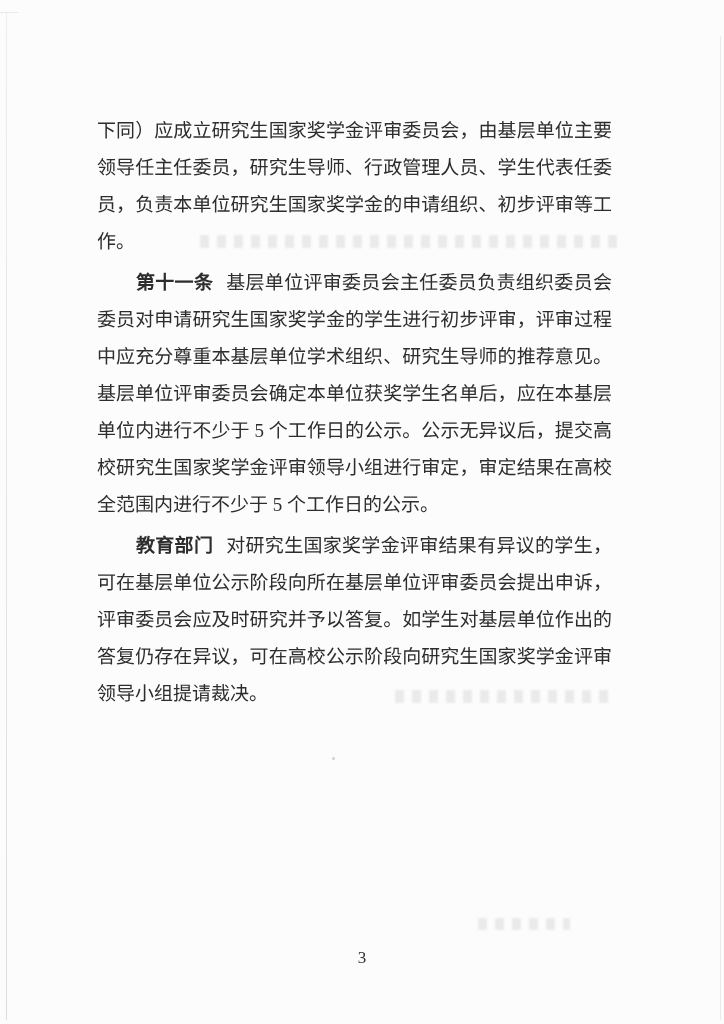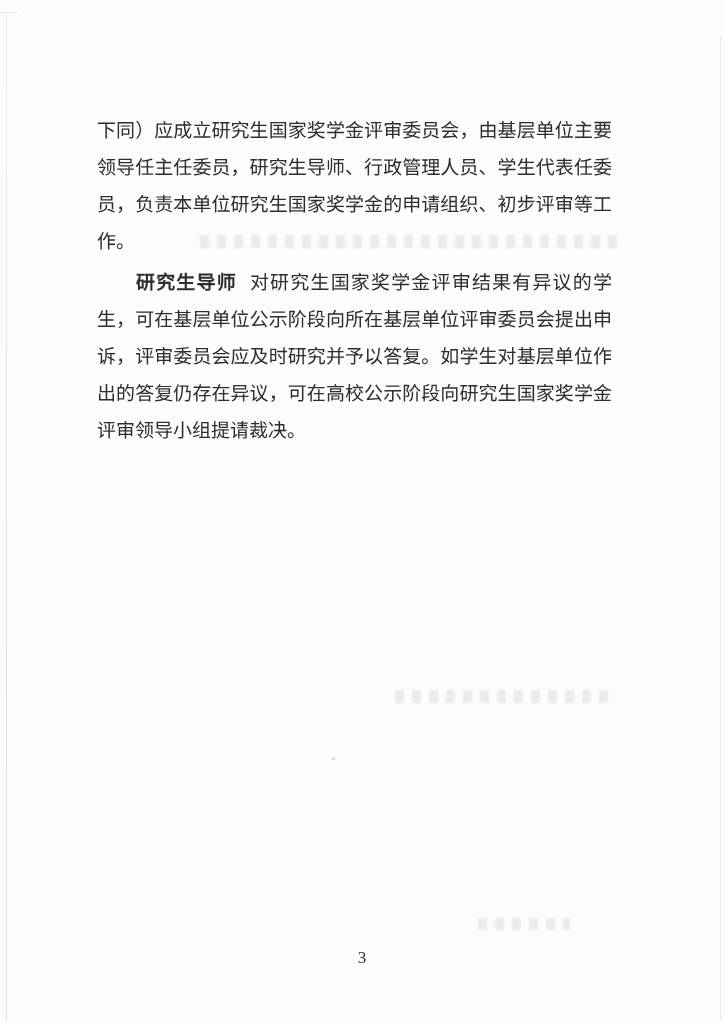--- a/index.html
+++ b/index.html
@@ -62,22 +62,23 @@
 <body>
 
 <div class="page">
   <div class="edge edge-left"></div>
   <div class="edge edge-right"></div>
   <div class="edge edge-top"></div>
 
   <div class="content">
     <p class="para">下同）应成立研究生国家奖学金评审委员会，由基层单位主要领导任主任委员，研究生导师、行政管理人员、学生代表任委员，负责本单位研究生国家奖学金的申请组织、初步评审等工作。</p>
 
+    <p class="para indent"><b class="lead">第十一条</b><span>基层单位评审委员会主任委员负责组织委员会委员对申请研究生国家奖学金的学生进行初步评审，评审过程中应充分尊重本基层单位学术组织、研究生导师的推荐意见。基层单位评审委员会确定本单位获奖学生名单后，应在本基层单位内进行不少于 5 个工作日的公示。公示无异议后，提交高校研究生国家奖学金评审领导小组进行审定，审定结果在高校全范围内进行不少于 5 个工作日的公示。</span></p>
 
-    <p class="para indent"><b class="lead">研究生导师</b><span>对研究生国家奖学金评审结果有异议的学生，可在基层单位公示阶段向所在基层单位评审委员会提出申诉，评审委员会应及时研究并予以答复。如学生对基层单位作出的答复仍存在异议，可在高校公示阶段向研究生国家奖学金评审领导小组提请裁决。</span></p>
+    <p class="para indent"><b class="lead">教育部门</b><span>对研究生国家奖学金评审结果有异议的学生，可在基层单位公示阶段向所在基层单位评审委员会提出申诉，评审委员会应及时研究并予以答复。如学生对基层单位作出的答复仍存在异议，可在高校公示阶段向研究生国家奖学金评审领导小组提请裁决。</span></p>
 
   </div>
 
   <div class="ghost ghost-1"></div>
   <div class="ghost ghost-2"></div>
   <div class="ghost ghost-3"></div>
   <div class="speck"></div>
 
   <div class="page-number">3</div>
 </div>

